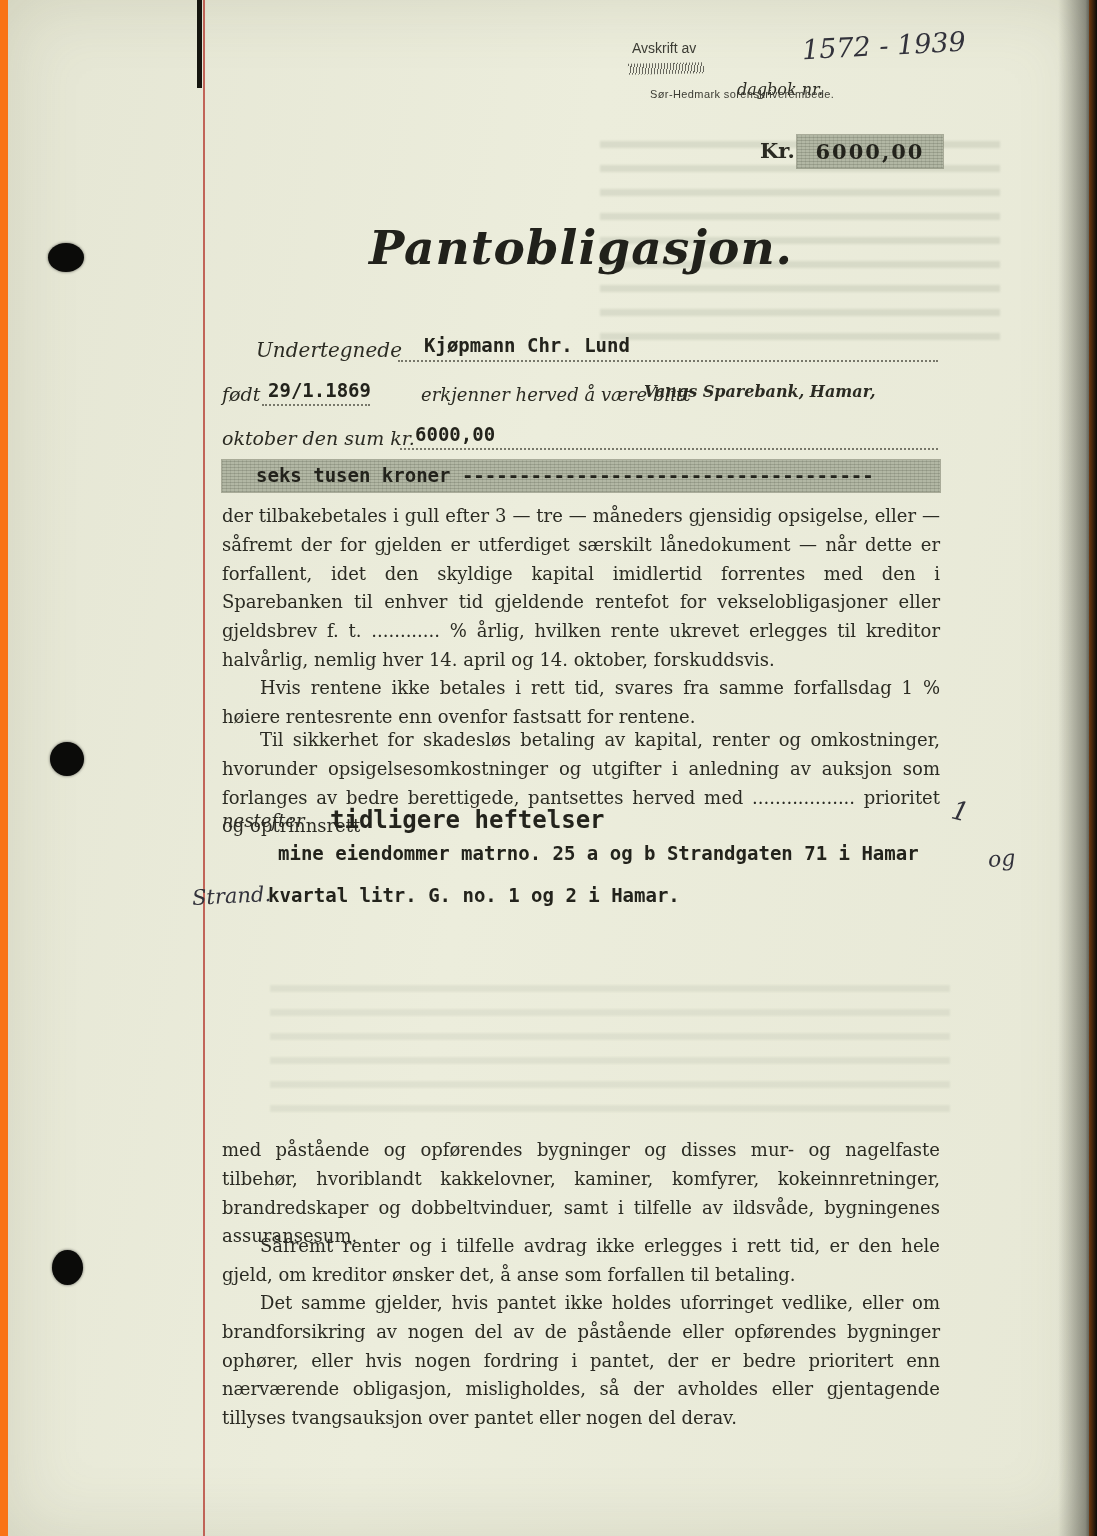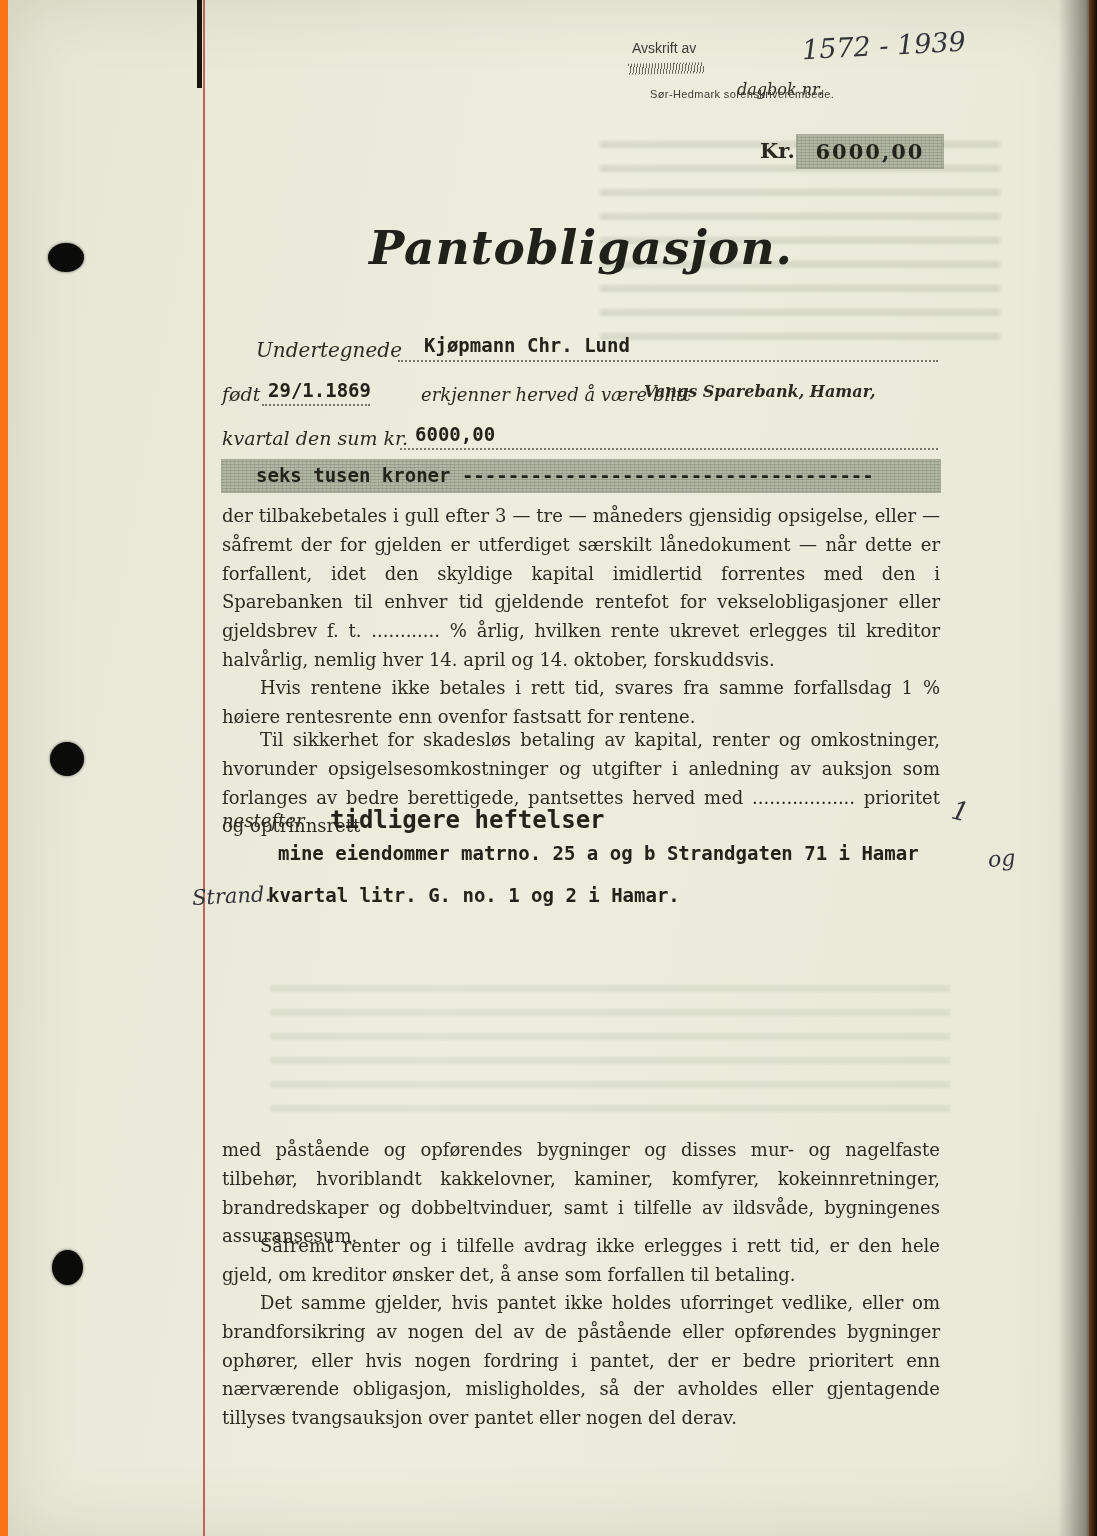--- a/index.html
+++ b/index.html
@@ -68,21 +68,21 @@
   <div class="pos print" style="left:256px;top:338px;font-size:20px;">Undertegnede</div>
   <div class="pos typed" style="left:424px;top:334px;font-size:19px;">Kjøpmann Chr. Lund</div>
   <div class="dots" style="left:398px;top:360px;width:540px;"></div>
 
   <div class="pos print" style="left:222px;top:383px;font-size:19px;">født</div>
   <div class="pos typed" style="left:268px;top:379px;font-size:19px;">29/1.1869</div>
   <div class="dots" style="left:262px;top:404px;width:108px;"></div>
   <div class="pos print" style="left:382px;top:384px;font-size:18px;margin-left:39px;">erkjenner herved å være blitt</div>
   <div class="pos print" style="left:644px;top:382px;font-size:16px;font-weight:bold;">Vangs Sparebank, Hamar,</div>
 
-  <div class="pos print" style="left:222px;top:427px;font-size:19px;">kvartal den sum kr.</div>
+  <div class="pos print" style="left:222px;top:427px;font-size:19px;">oktober den sum kr.</div>
   <div class="pos typed" style="left:415px;top:423px;font-size:19px;">6000,00</div>
   <div class="dots" style="left:400px;top:448px;width:538px;"></div>
 
   <div class="pos shade" style="left:222px;top:460px;width:718px;height:32px;">
     <span class="typed" style="position:absolute;left:34px;top:4px;font-size:19px;white-space:nowrap;">seks tusen kroner ------------------------------------</span>
   </div>
 
   <div class="para" style="top:502px;">der tilbakebetales i gull efter 3 — tre — måneders gjensidig opsigelse, eller — såfremt der for gjelden er utferdiget særskilt lånedokument — når dette er forfallent, idet den skyldige kapital imidlertid forrentes med den i Sparebanken til enhver tid gjeldende rentefot for vekselobligasjoner eller gjeldsbrev f. t. ............ % årlig, hvilken rente ukrevet erlegges til kreditor halvårlig, nemlig hver 14. april og 14. oktober, forskuddsvis.</div>
   <div class="para indent" style="top:674px;">Hvis rentene ikke betales i rett tid, svares fra samme forfallsdag 1 % høiere rentesrente enn ovenfor fastsatt for rentene.</div>
   <div class="para indent" style="top:726px;">Til sikkerhet for skadesløs betaling av kapital, renter og omkostninger, hvorunder opsigelsesomkostninger og utgifter i anledning av auksjon som forlanges av bedre berettigede, pantsettes herved med .................. prioritet og optrinnsrett</div>

